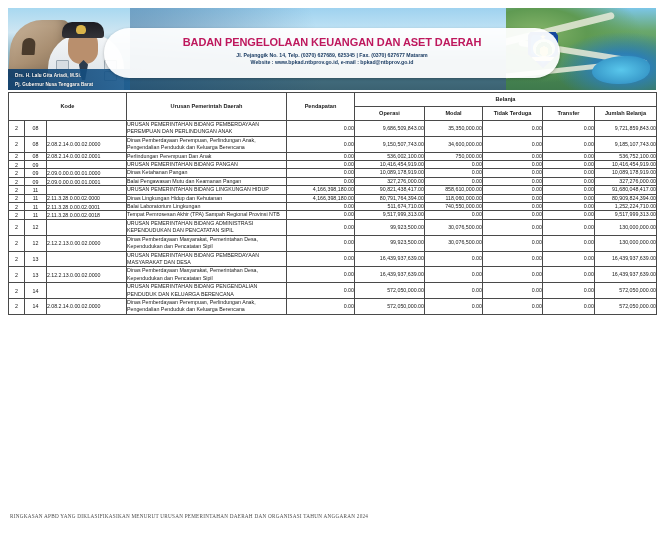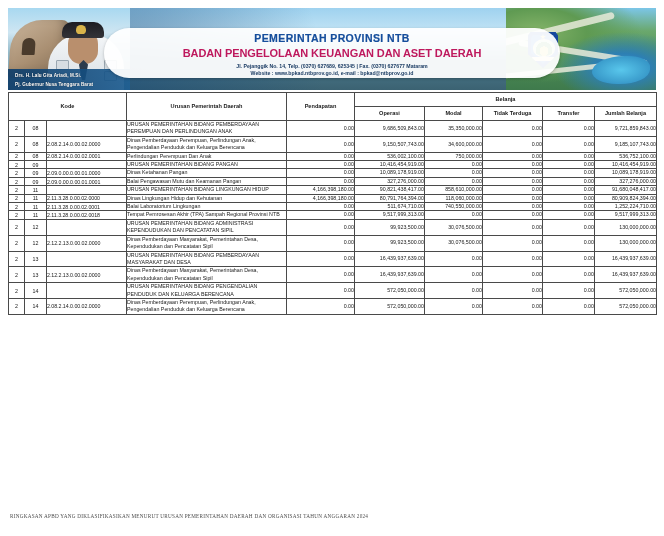--- a/index.html
+++ b/index.html
@@ -240,21 +240,20 @@
       <div class="road r3"></div>
       <div class="lagoon"></div>
       <div class="arms">
         <div class="a-star"></div>
         <div class="a-inner"></div>
         <div class="a-band"></div>
       </div>
     </div>
 
     <div class="plaque">
-      <div class="l1">PEMERINTAH PROVINSI NTB</div>
       <div class="l2">BADAN PENGELOLAAN KEUANGAN DAN ASET DAERAH</div>
       <div class="l3">Jl. Pejanggik No. 14, Telp. (0370) 627689, 625345 | Fax. (0370) 627677 Mataram</div>
       <div class="l4">Website : www.bpkad.ntbprov.go.id, e-mail : bpkad@ntbprov.go.id</div>
     </div>
 
   </div>
 
   <div class="tbl-wrap">
     <table class="report">
       <colgroup>

